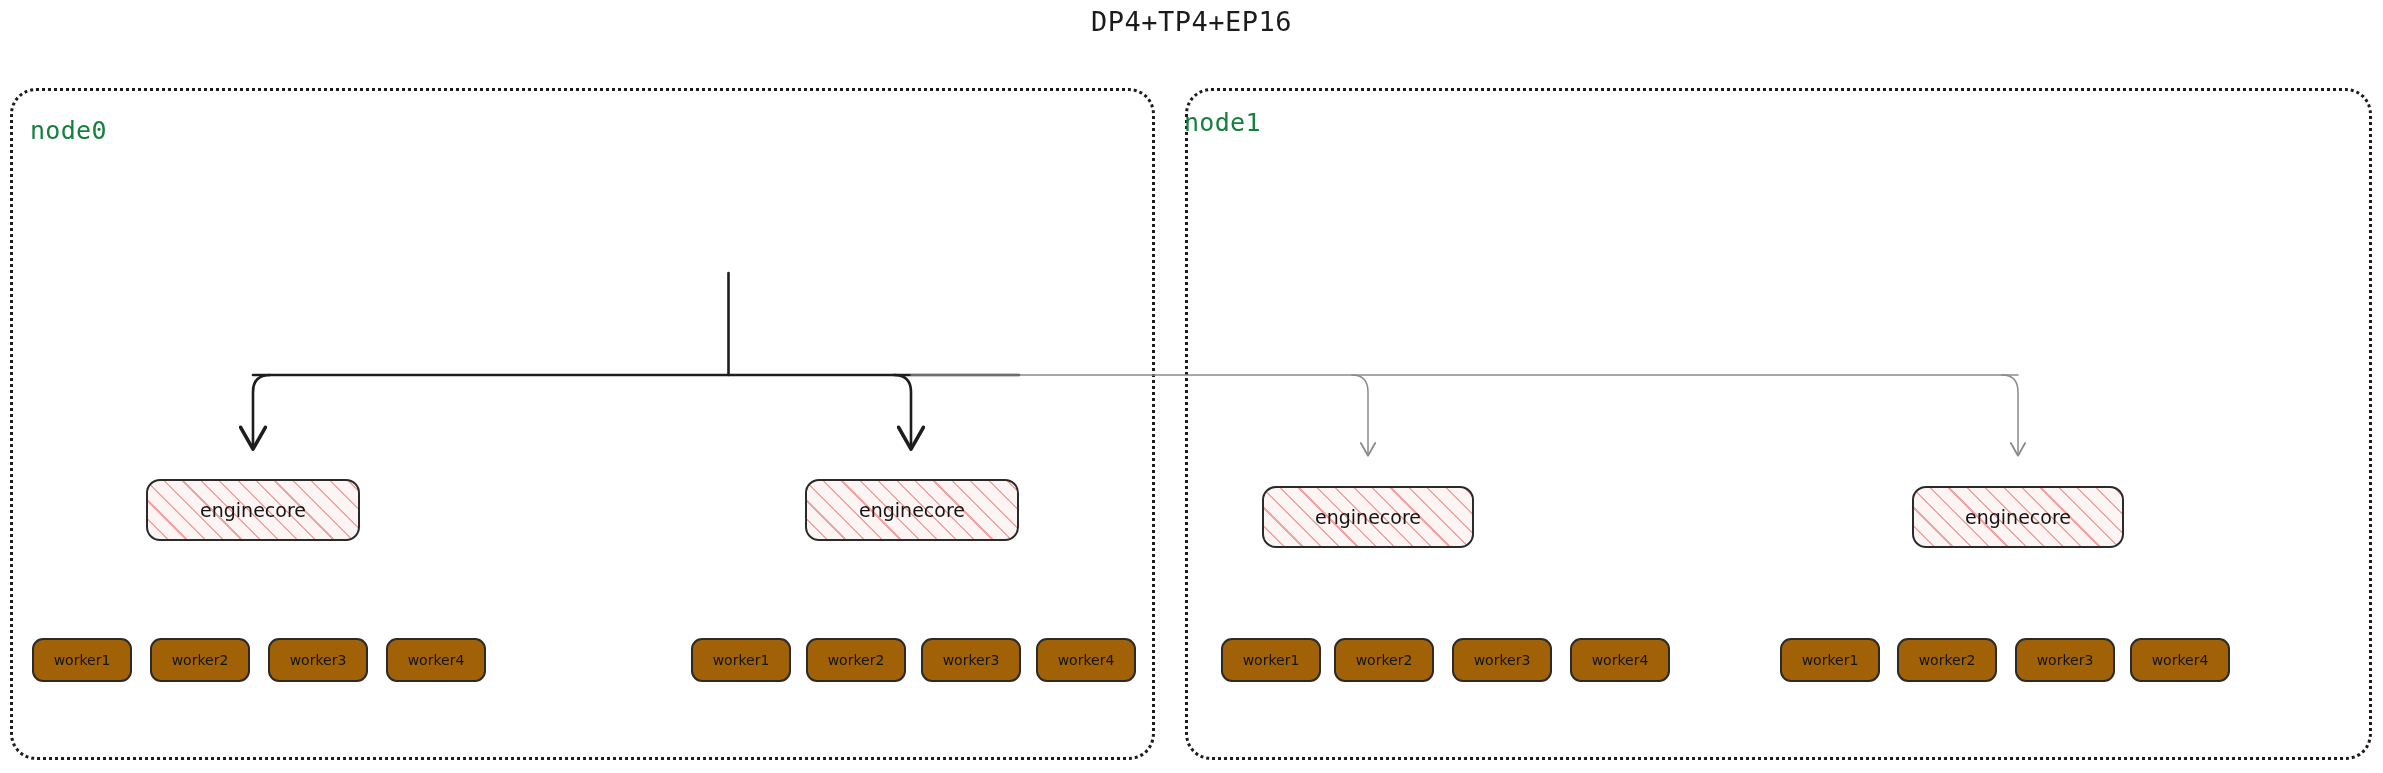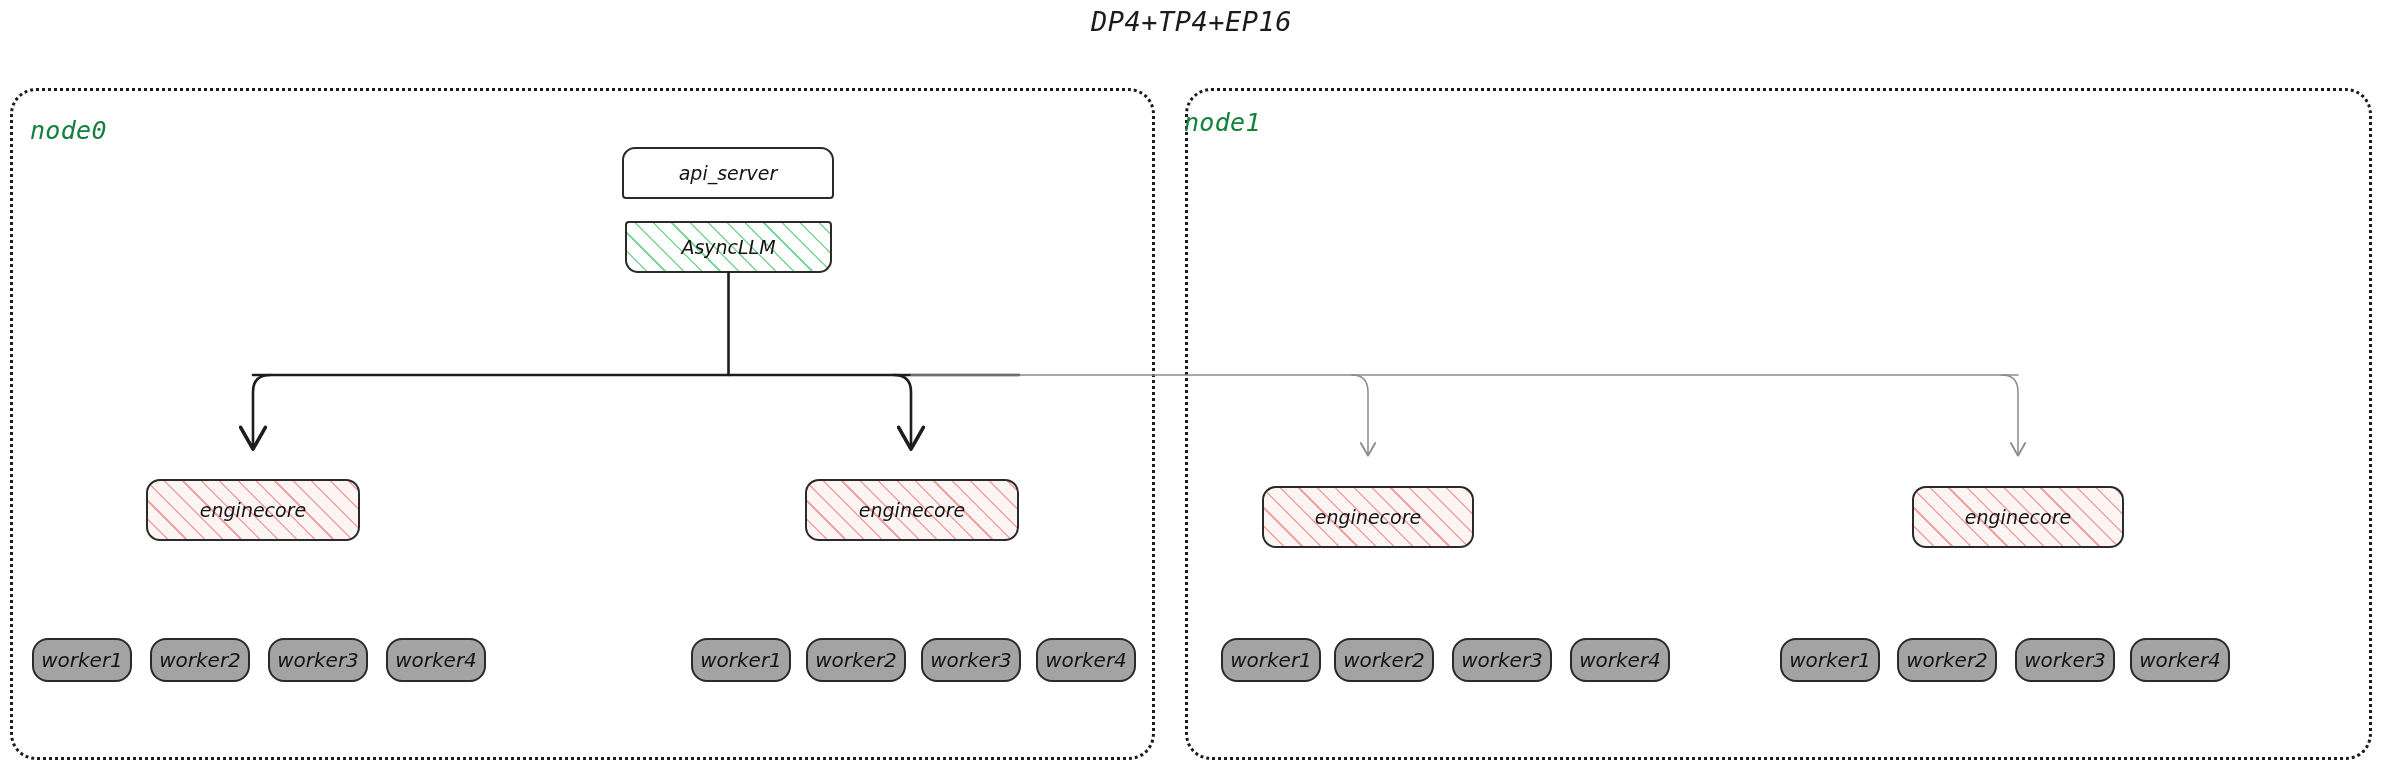--- a/index.html
+++ b/index.html
@@ -12,21 +12,20 @@
     width: 2383px;
     height: 773px;
     font-family: "DejaVu Sans", "Liberation Sans", sans-serif;
     overflow: hidden;
   }
   #stage {
     position: relative;
     width: 2383px;
     height: 773px;
     background: #ffffff;
-    font-style: italic;
   }
 
   
   #diagram-title {
     position: absolute;
     left: 0;
     top: 6px;
     width: 2383px;
     text-align: center;
     font-family: "DejaVu Sans Mono", "Liberation Mono", monospace;
@@ -91,24 +90,24 @@
     background-image: repeating-linear-gradient(
         45deg,
         rgba(240, 150, 150, 0.85) 0px,
         rgba(240, 150, 150, 0.85) 1.6px,
         rgba(253, 244, 244, 0) 1.6px,
         rgba(253, 244, 244, 0) 13px);
     margin-top: 20px;
   }
 
   .box-worker {
-    font-size: 20px;
-    border-radius: 16px;
+    font-size: 14px;
+    border-radius: 11px;
     border-width: 2.2px;
-    background: #a3a3a3;
+    background: #a16207;
   }
 
   
   #connectors {
     position: absolute;
     left: 0;
     top: 0;
     width: 2383px;
     height: 773px;
     pointer-events: none;
@@ -117,22 +116,20 @@
 </head>
 <body>
 
 <div id="stage">
 
   <div id="diagram-title">DP4+TP4+EP16</div>
 
   <div class="node-box" style="left:10px; top:88px; width:1145px; height:672px;"></div>
   <div class="node-label" style="left:30px; top:116px;">node0</div>
 
-  <div class="rbox box-api" style="left:622px; top:147px; width:212px; height:52px;">api_server</div>
-  <div class="rbox box-async" style="left:625px; top:221px; width:207px; height:52px;">AsyncLLM</div>
 
   <div class="rbox box-engine" style="left:146px; top:459px; width:214px; height:62px;">enginecore</div>
   <div class="rbox box-engine" style="left:805px; top:459px; width:214px; height:62px;">enginecore</div>
 
   <div class="rbox box-worker" style="left:32px; top:638px; width:100px; height:44px;">worker1</div>
   <div class="rbox box-worker" style="left:150px; top:638px; width:100px; height:44px;">worker2</div>
   <div class="rbox box-worker" style="left:268px; top:638px; width:100px; height:44px;">worker3</div>
   <div class="rbox box-worker" style="left:386px; top:638px; width:100px; height:44px;">worker4</div>
 
   <div class="rbox box-worker" style="left:691px; top:638px; width:100px; height:44px;">worker1</div>

